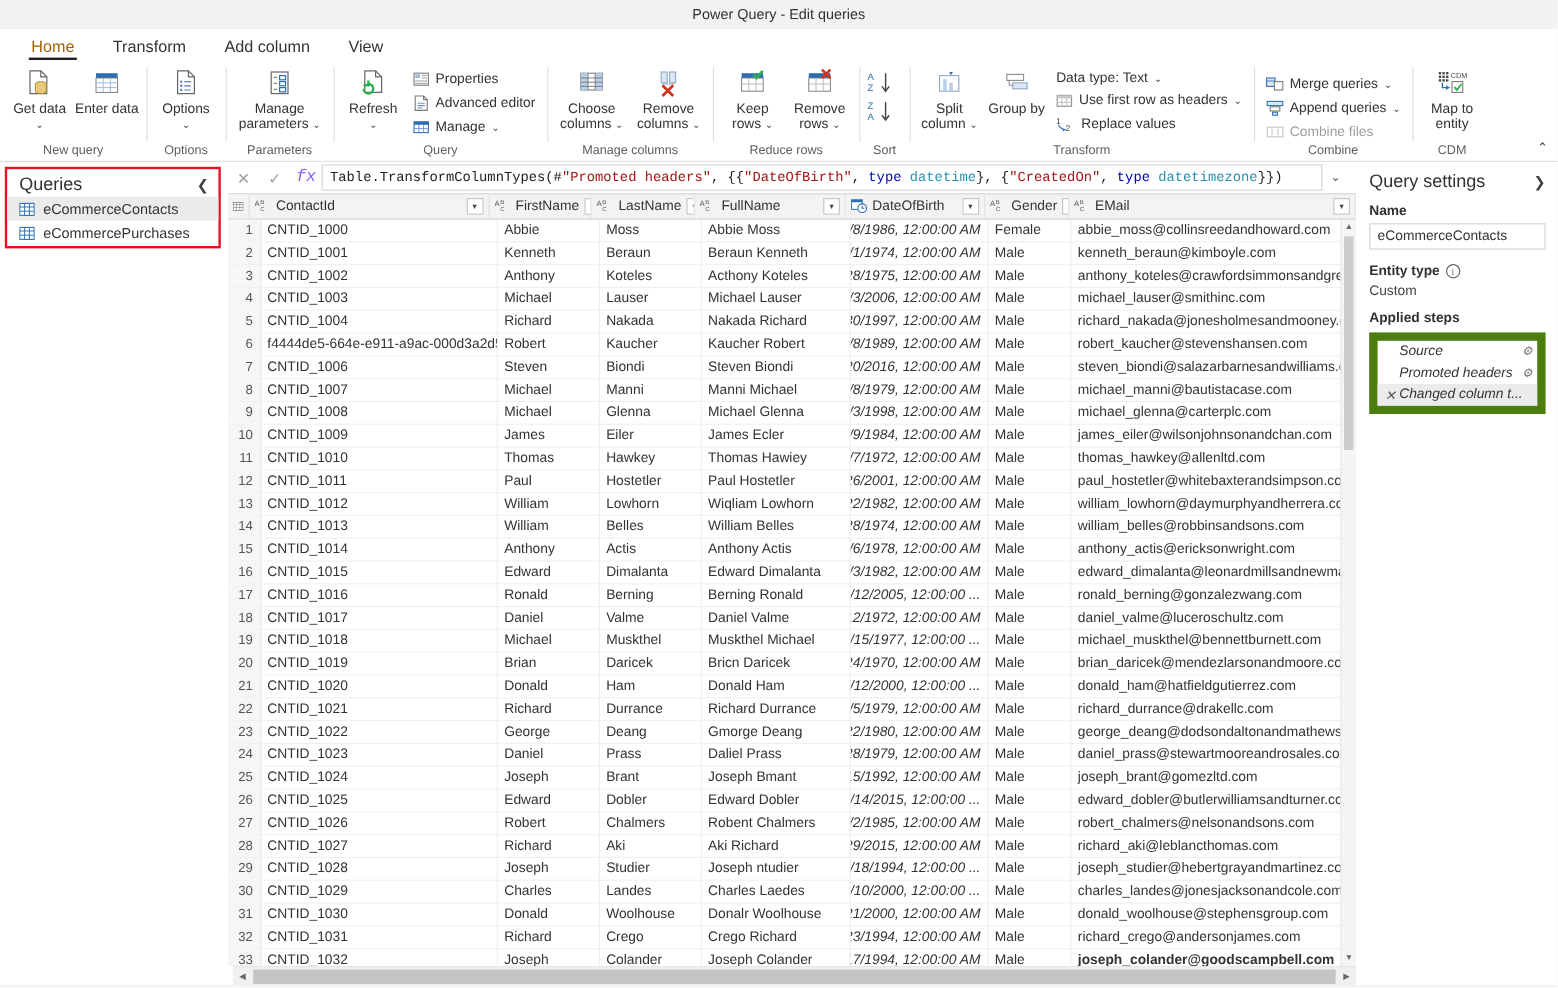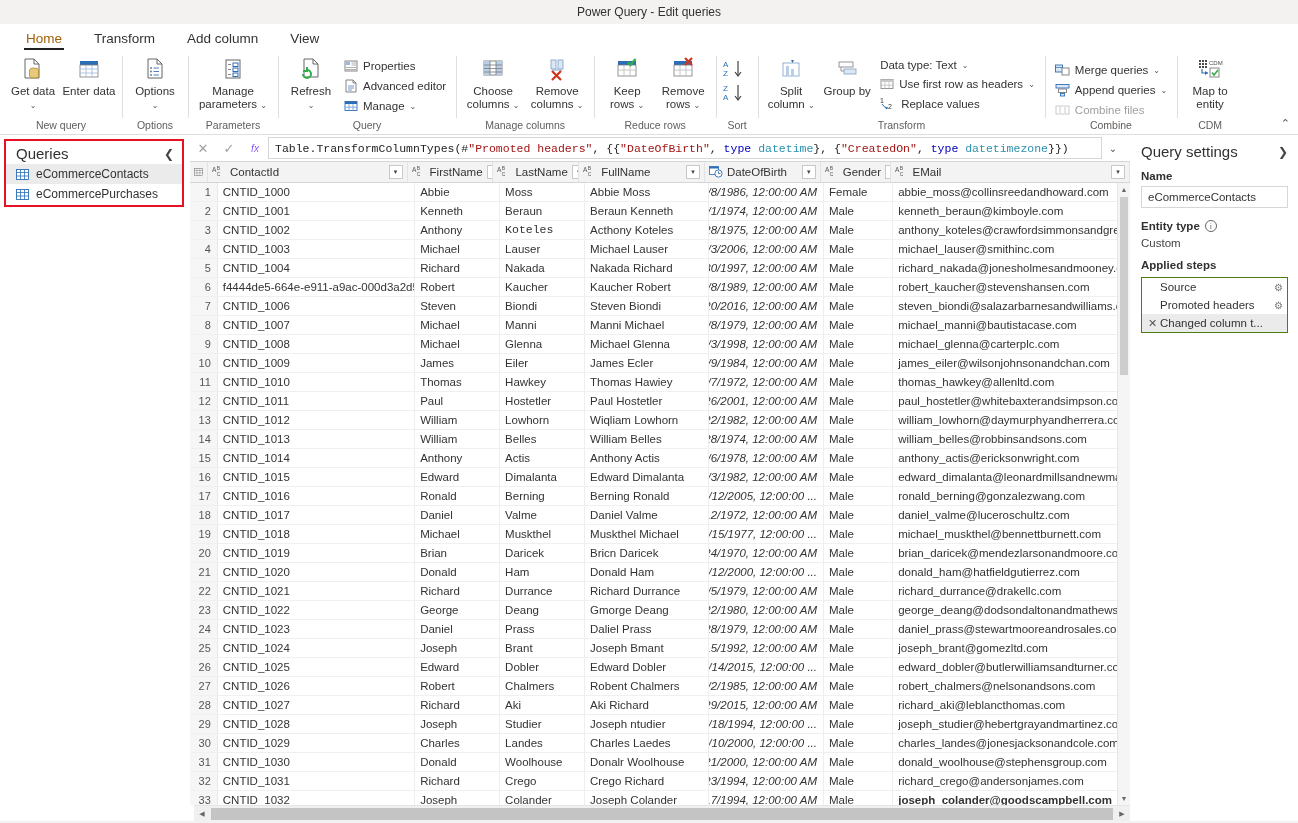--- a/index.html
+++ b/index.html
@@ -96,21 +96,21 @@
   
   .center { flex:1 1 auto; display:flex; flex-direction:column; min-width:0; }
   .fbar {
     height: 26px; display:flex; align-items:center; gap:0px;
     padding: 2px 6px 2px 4px; background:#fff;
   }
   .fbtn {
     width:26px; height:22px; display:flex; align-items:center; justify-content:center;
     font-size:13px; color:#a19f9d; cursor:default;
   }
-  .fbtn.fx { font-style:italic; font-family:Liberation Sans, sans-serif; color:#8b5cf6; font-size:10px; }
+  .fbtn.fx { font-style:italic; font-family:Liberation Mono, monospace; color:#8b5cf6; font-size:14px; }
   .fx-input {
     flex:1 1 auto; height:22px; border:1px solid #d6d6d6; background:#fff;
     display:flex; align-items:center; padding: 0 6px;
     font-family:"Liberation Mono", monospace; font-size:11.5px; color:#222;
     overflow:hidden; white-space:nowrap;
   }
   .fx-caret { width:22px; text-align:center; font-size:10px; color:#555; cursor:default; }
   .tok-str { color:#a31515; }
   .tok-kw { color:#0000c0; }
   .tok-type { color:#2b91af; }
@@ -171,21 +171,21 @@
     margin-top:4px; height:22px; border:1px solid #d6d6d6; background:#fff;
     display:flex; align-items:center; padding:0 6px; font-size:11.5px; color:#333;
   }
   .qs-sub { display:flex; align-items:center; gap:5px; margin-top:12px; }
   .info-ic {
     width:12px; height:12px; border:1px solid #666; border-radius:50%;
     font-size:8px; display:flex; align-items:center; justify-content:center; color:#666;
     font-family:"Liberation Serif", serif;
   }
   .qs-val { font-size:11.5px; color:#444; margin-top:5px; }
-  .steps { margin-top:6px; border:1px solid #4d7c0f; }
+  .steps { margin-top:6px; border:7px solid #4d7c0f;font-style:italic; }
   .step {
     display:flex; align-items:center; height:18px; padding:0 4px 0 6px;
     font-size:11.5px; color:#333; cursor:default;
   }
   .step.selected { background:#ebebeb; }
   .step .sx { width:12px; font-size:11px; color:#555; }
   .step .sname { flex:1 1 auto; overflow:hidden; white-space:nowrap; }
   .step .gear { font-size:10px; color:#777; }
 
   
@@ -731,21 +731,21 @@
                 <div class="gc" style="width: 86px;">Beraun</div>
                 <div class="gc" style="width: 126px;">Beraun Kenneth</div>
                 <div class="gc date" style="width: 116px;">8/1/1974, 12:00:00 AM</div>
                 <div class="gc" style="width: 70px;">Male</div>
                 <div class="gc" style="width: 240px;">kenneth_beraun@kimboyle.com</div>
               </div>
               <div class="grow">
                 <div class="gc rownum">3</div>
                 <div class="gc" style="width: 200px;">CNTID_1002</div>
                 <div class="gc" style="width: 86px;">Anthony</div>
-                <div class="gc" style="width: 86px; font-family: Liberation Mono, monospace;">Koteles</div>
+                <div class="gc" style="width: 86px;">Koteles</div>
                 <div class="gc" style="width: 126px;">Acthony Koteles</div>
                 <div class="gc date" style="width: 116px;">8/28/1975, 12:00:00 AM</div>
                 <div class="gc" style="width: 70px;">Male</div>
                 <div class="gc" style="width: 240px;">anthony_koteles@crawfordsimmonsandgreene.c...</div>
               </div>
               <div class="grow">
                 <div class="gc rownum">4</div>
                 <div class="gc" style="width: 200px;">CNTID_1003</div>
                 <div class="gc" style="width: 86px;">Michael</div>
                 <div class="gc" style="width: 86px;">Lauser</div>

